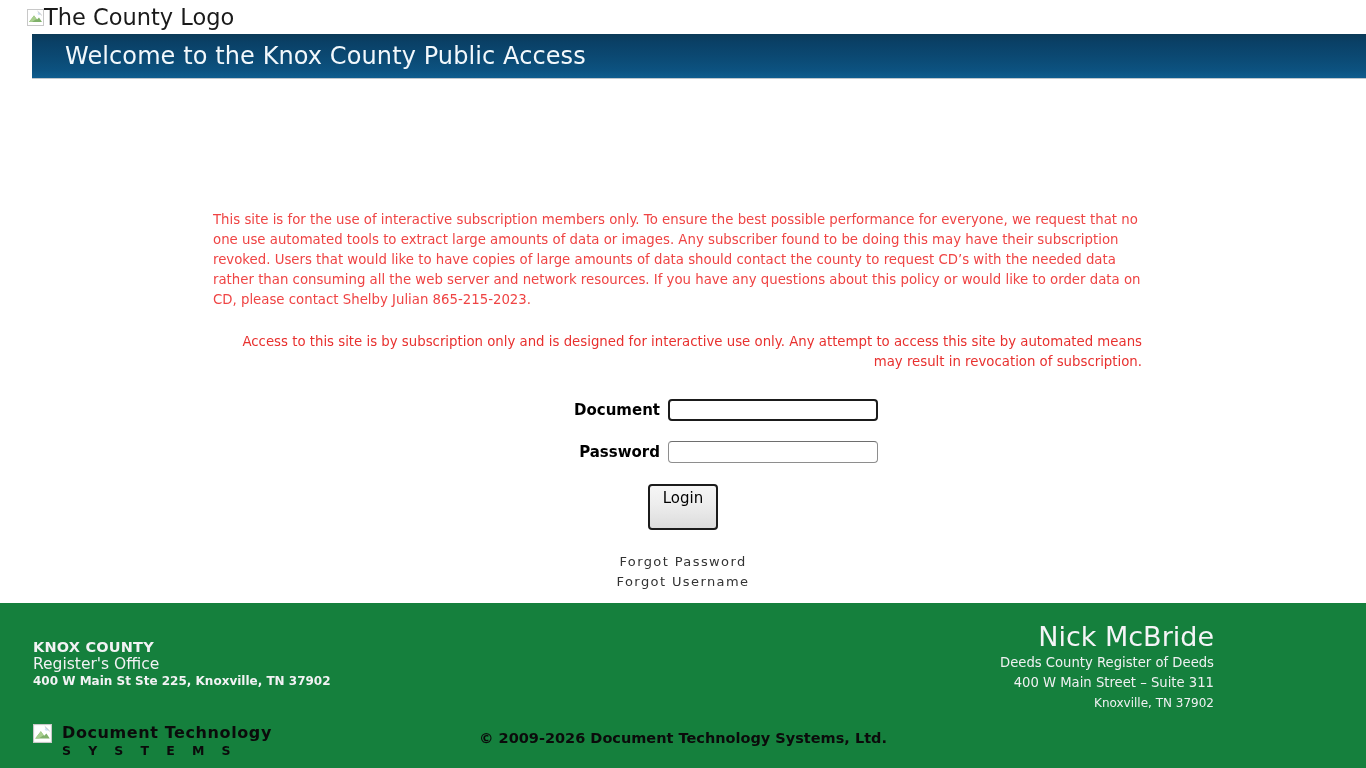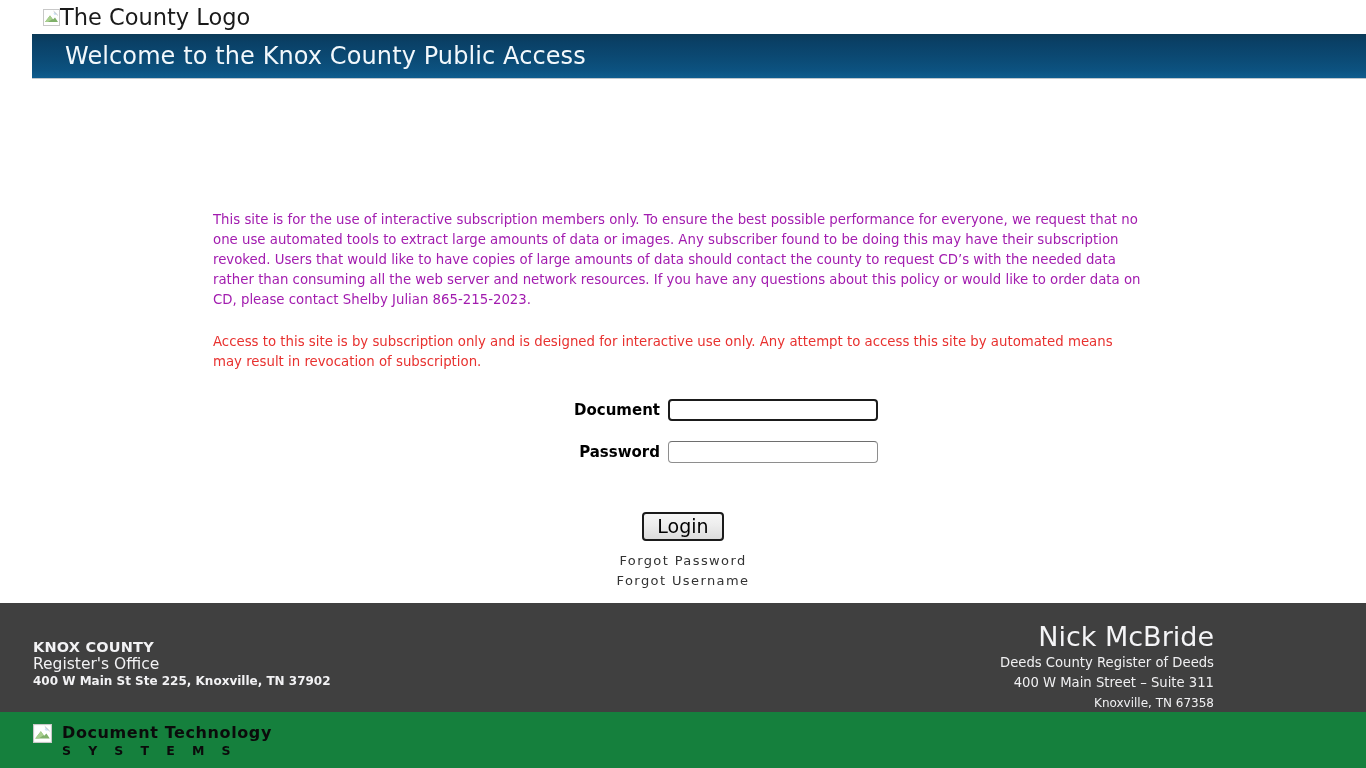--- a/index.html
+++ b/index.html
@@ -18,21 +18,20 @@
   }
 
   
   .logo-strip {
     height: 34px;
     background: #ffffff;
     display: flex;
     align-items: center;
     padding-left: 27px;
     box-sizing: border-box;
-    margin-left: 16px;
   }
   .broken-img {
     display: inline-block;
     width: 17px;
     height: 17px;
     vertical-align: middle;
     position: relative;
     flex: 0 0 auto;
   }
   .broken-img svg { display:block; }
@@ -79,30 +78,30 @@
   }
   .notice-wrap {
     position: absolute;
     left: 213px;
     top: 131px;
     width: 929px;
   }
   .notice {
     font-size: 13.3px;
     line-height: 20px;
-    color: #a21caf;
+    color: #ef4444;
     margin: 0;
     text-align: left;
   }
   .notice-red {
     font-size: 13.3px;
     line-height: 20px;
     color: #e8312f;
     margin: 22px 0 0 0;
-    text-align: left;
+    text-align: right;
   }
 
   
   .login-form {
     position: absolute;
     left: 0;
     top: 310px;
     width: 100%;
   }
   .form-row {
@@ -141,52 +140,51 @@
     border-top-color: #6e6e6e;
     outline: none;
   }
   .btn-row {
     display: flex;
     justify-content: center;
     margin-top: 11px;
   }
   .login-btn {
     font-family: "DejaVu Sans", "Liberation Sans", sans-serif;
-    font-size: 19px;
+    font-size: 15px;
     line-height: 16px;
     color: #000;
-    padding: 4px 13px 5px 13px;
+    padding: 4px 13px 22px 13px;
     border: 2px solid #1b1b1b;
     border-radius: 4px;
     background: linear-gradient(to bottom, #f6f6f6 0%, #ededed 45%, #dcdcdc 100%);
     cursor: pointer;
-    margin-top: 28px;
   }
   .links {
-    margin-top: 10px;
+    margin-top: 22px;
     text-align: center;
   }
   .flink {
     display: block;
     font-size: 13px;
     line-height: 20px;
     letter-spacing: 1.4px;
     color: #333333;
     text-decoration: none;
     font-family: "DejaVu Sans", "Liberation Sans", sans-serif;
   }
 
   
   .footer {
     position: absolute;
     left: 0;
     top: 603px;
     width: 100%;
     height: 109px;
-    background: #404040;
+    background: #15803d;
     box-sizing: border-box;
     color: #f4f4f6;
   }
   .footer-left {
     position: absolute;
     left: 33px;
     top: 36px;
   }
   .fl-line1 {
     font-size: 14.5px;
@@ -327,34 +325,35 @@
 <div class="footer">
   <div class="footer-left">
     <div class="fl-line1">KNOX COUNTY</div>
     <div class="fl-line2">Register's Office</div>
     <div class="fl-line3">400 W Main St Ste 225, Knoxville, TN 37902</div>
   </div>
   <div class="footer-right">
     <div class="fr-name">Nick McBride</div>
     <div class="fr-sub">Deeds County Register of Deeds</div>
     <div class="fr-sub">400 W Main Street – Suite 311</div>
-    <div class="fr-sub small">Knoxville, TN 67358</div>
+    <div class="fr-sub small">Knoxville, TN 37902</div>
   </div>
 </div>
 
 <div class="bottombar">
   <div class="dts-logo">
     <span class="broken-img">
       <svg width="19" height="19" viewBox="0 0 17 17" xmlns="http://www.w3.org/2000/svg">
         <rect x="0.5" y="0.5" width="16" height="16" fill="#ffffff" stroke="#c8c8c8"></rect>
         <polygon points="2,13 7,6.5 10,10.5 12,8.5 15,13" fill="#7fb069"></polygon>
         <polygon points="2,13 7,6.5 9.5,10 5,13" fill="#a8cf8e"></polygon>
         <circle cx="12.2" cy="4.6" r="1.5" fill="#cfe4f7"></circle>
         <polygon points="10.5,2 15,2 15,6" fill="#ffffff"></polygon>
         <path d="M10.6 2.2 L14.9 6.4" stroke="#b8b8b8" stroke-width="0.8" fill="none"></path>
       </svg>
     </span>
     <span class="dts-text">
       <span class="dts-l1">Document Technology</span><br>
       <span class="dts-l2">S Y S T E M S</span>
     </span>
   </div>
+  <div class="copyright">© 2009-2026 Document Technology Systems, Ltd.</div>
 </div>
 
 </body></html>

